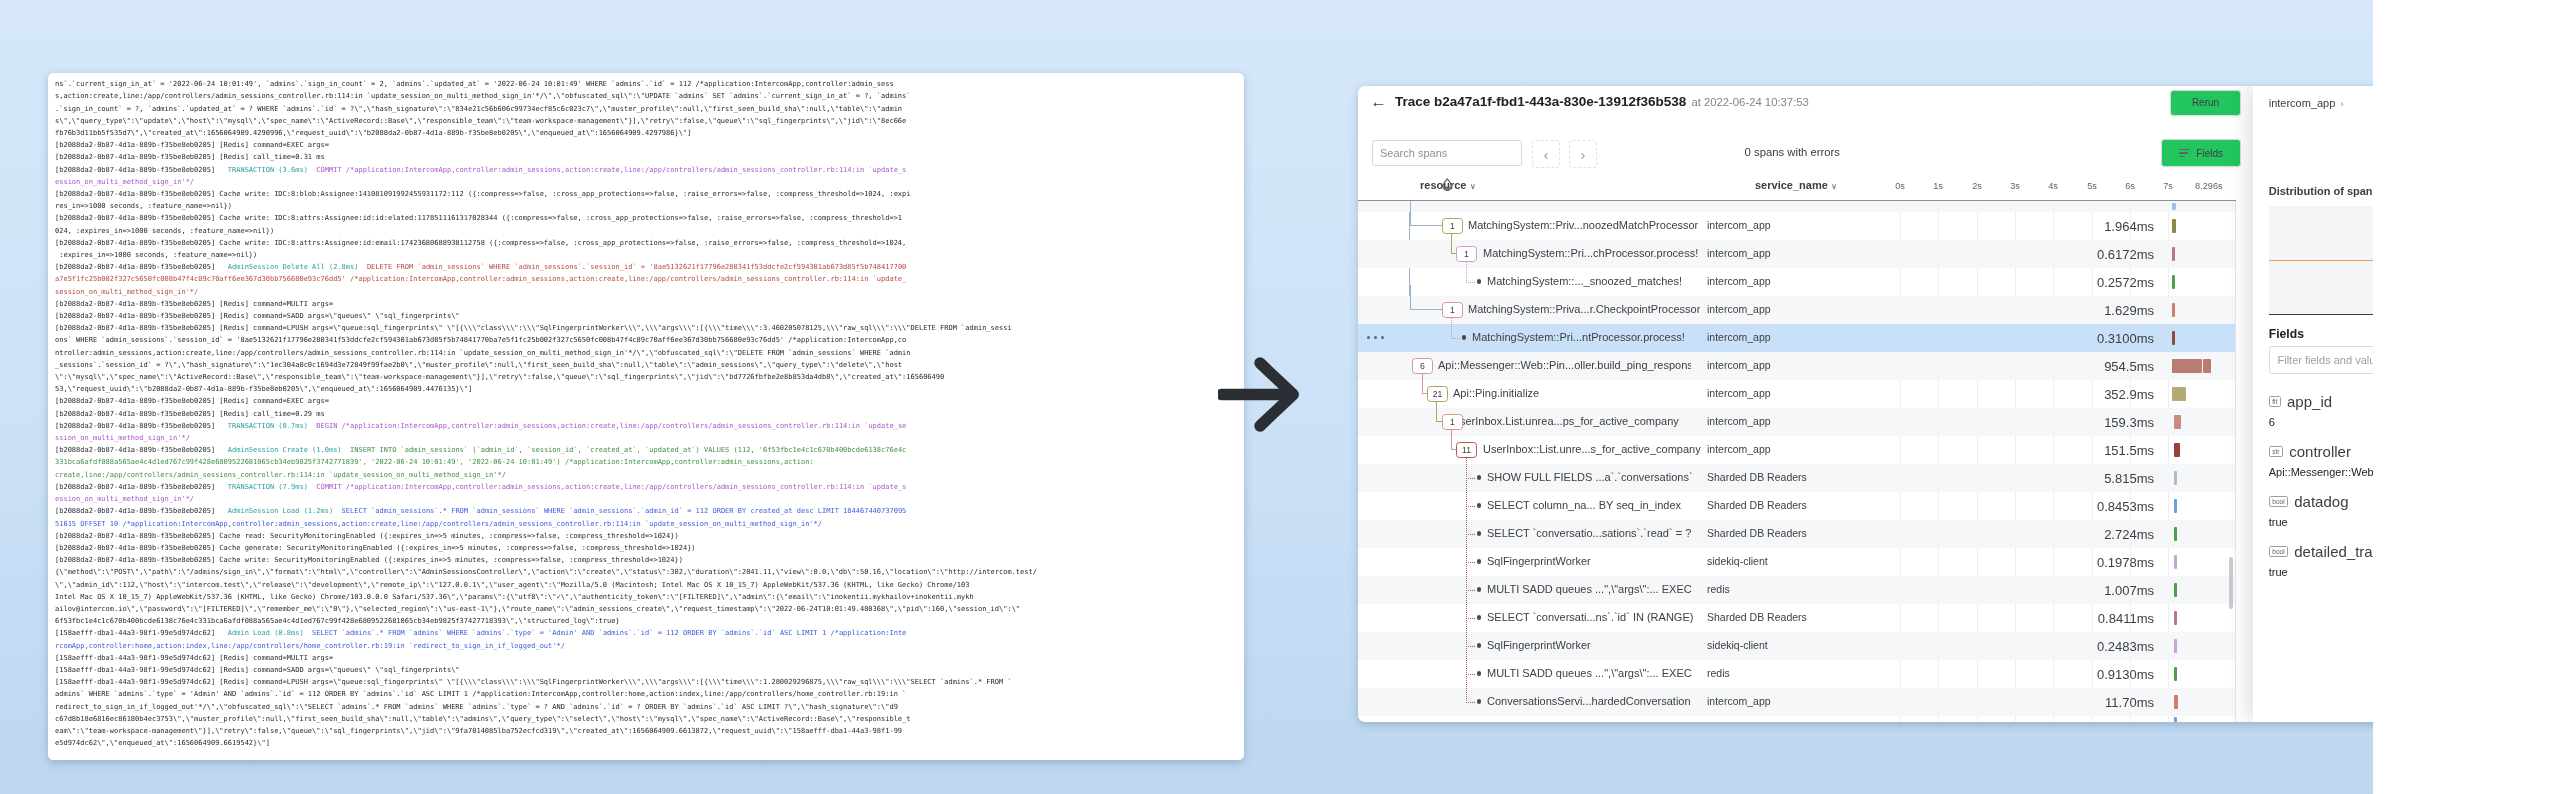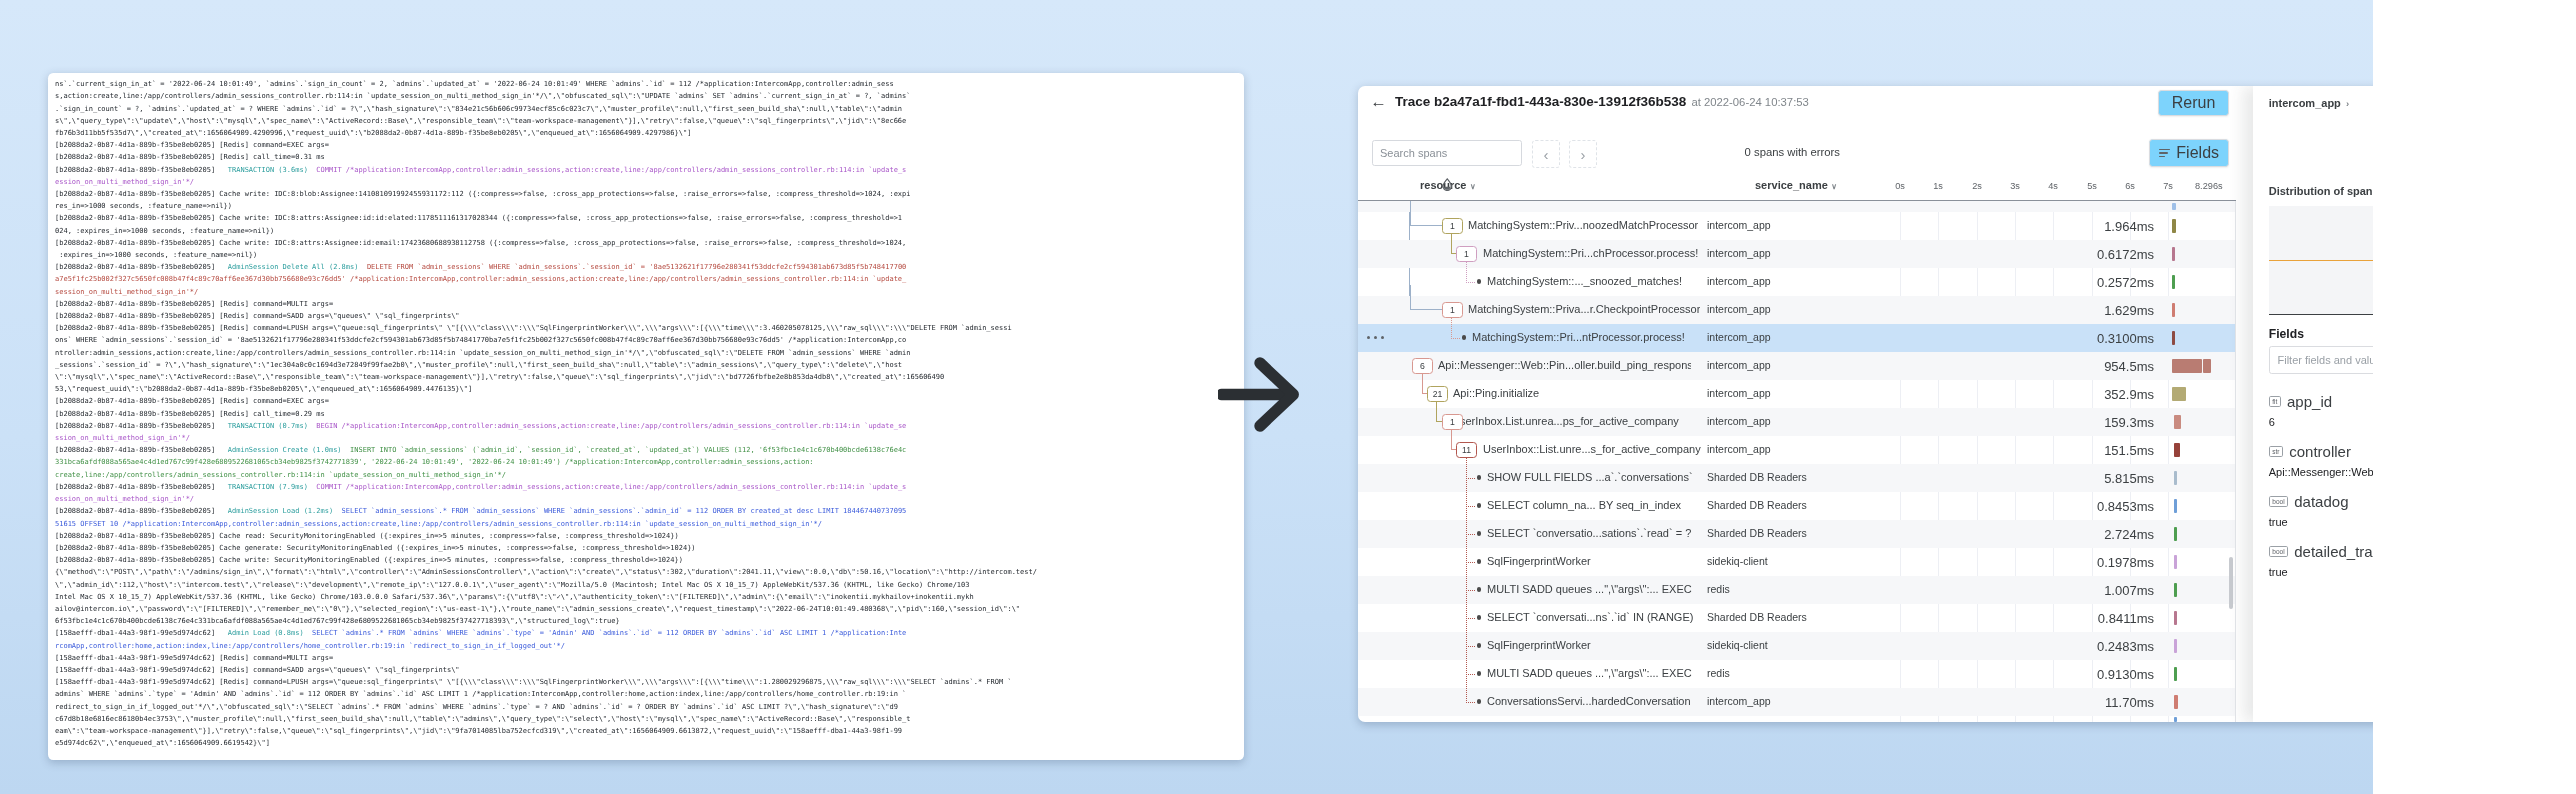--- a/index.html
+++ b/index.html
@@ -20,22 +20,22 @@
   #arrow{position:absolute;left:1218px;top:349px;width:84px;height:91px;}
 
   
   #trace-card{position:absolute;left:1358px;top:86px;width:1185px;height:636px;background:#ffffff;
               border-radius:7px;box-shadow:0 2.6px 8.7px rgba(40,60,90,.25);overflow:hidden;}
   #trace-main{position:absolute;left:0;top:0;width:895px;height:636px;}
   .t-header{position:absolute;left:0;top:0;width:100%;height:49px;}
   .back-ic{position:absolute;left:12.2px;top:6.1px;font-size:16.6px;color:#3c4043;cursor:pointer;}
   .t-title{position:absolute;left:37px;top:7.8px;font-size:13.5px;font-weight:bold;color:#202124;white-space:nowrap;}
   .t-time{font-size:11.3px;font-weight:normal;color:#80868b;margin-left:5.2px;}
-  .btn{display:inline-flex;align-items:center;justify-content:center;background:#7dd3fc;border:0.9px solid #dadce0;
-       border-radius:3.5px;font-size:16px;color:#3c4043;box-shadow:0 0.9px 1.7px rgba(60,64,67,.08);cursor:pointer;}
+  .btn{display:inline-flex;align-items:center;justify-content:center;background:#22c55e;border:0.9px solid #dadce0;
+       border-radius:3.5px;font-size:10px;color:#3c4043;box-shadow:0 0.9px 1.7px rgba(60,64,67,.08);cursor:pointer;margin-left:12px;}
   #rerun-btn{position:absolute;left:800px;top:3.5px;width:71px;height:26px;}
   #search-input{position:absolute;left:14px;top:54px;width:150px;height:26px;border:0.9px solid #d6d9de;border-radius:2.6px;
        font-size:11px;color:#3c4043;padding:0 7px;box-sizing:border-box;font-family:"Liberation Sans",sans-serif;outline:none;}
   #search-input::placeholder{color:#8a9097;}
   .chev-btn{position:absolute;top:54px;width:26px;height:26px;border:0.9px dashed #dfe3e8;border-radius:3.5px;
        display:flex;align-items:center;justify-content:center;color:#9aa0a6;font-size:15px;cursor:pointer;background:#fff;}
   #errors-text{position:absolute;top:60px;right:413px;font-size:11.3px;color:#3c4043;white-space:nowrap;}
   #fields-btn{position:absolute;left:791px;top:53px;width:80px;height:28px;gap:6.1px;}
   .flt-ic{display:inline-block;width:11.3px;}
   .flt-ic i{display:block;height:1.4px;background:#5f6368;margin:2.1px 0;border-radius:0.9px;}
@@ -68,21 +68,21 @@
   .srow .dur{position:absolute;left:691px;top:7px;width:105px;text-align:right;font-size:13px;color:#3c4043;}
   .srow .bar{position:absolute;top:7px;height:14px;border-radius:0.9px;}
   .srow .bar.tex{background-image:repeating-linear-gradient(45deg,rgba(255,255,255,.45) 0 1.3px,rgba(0,0,0,0) 1.3px 2.6px);}
   .row-menu{position:absolute;left:8.7px;top:12.2px;display:flex;gap:3.5px;cursor:pointer;}
   .row-menu i{width:3.5px;height:3.5px;border-radius:50%;background:#5f6368;display:block;}
   #v-scrollbar{position:absolute;left:871px;top:356px;width:4.4px;height:52px;border-radius:2.6px;background:#c7cacf;cursor:pointer;}
 
   
   #side-panel{position:absolute;left:895px;top:0;width:290px;height:636px;background:#fff;
               border-radius:0 7px 7px 0;box-shadow:-8.7px 0 15.7px rgba(60,64,67,.12);}
-  #crumb{position:absolute;left:15.7px;top:10.5px;font-size:11px;color:#3c4043;cursor:pointer;font-weight:bold;}
+  #crumb{position:absolute;left:15.7px;top:10.5px;font-size:11px;color:#3c4043;cursor:pointer;}
   #crumb .c-sep{color:#80868b;margin-left:5.2px;font-size:9.6px;}
   #side-title{position:absolute;left:15.7px;top:28px;width:261px;font-size:15px;font-weight:bold;color:#202124;line-height:20px;}
   #dist-label{position:absolute;left:15.7px;top:99px;font-size:11px;font-weight:bold;color:#3c4043;}
   #help-ic{position:absolute;left:173px;top:98px;width:11.3px;height:11.3px;border:1px solid #9aa0a6;border-radius:50%;
            font-size:7.4px;color:#9aa0a6;display:flex;align-items:center;justify-content:center;}
   #dist-chart{position:absolute;left:15.7px;top:120px;width:259px;height:108px;background:#f4f5f7;
               border-bottom:1.7px solid #3c4043;overflow:hidden;}
   #dist-hline{position:absolute;left:0;right:0;top:50%;height:1.3px;background:#e9a23b;}
   #dist-vline{position:absolute;top:0;bottom:0;left:78.5%;width:1.3px;background:#e9a23b;}
   #dist-marker{position:absolute;left:78.5%;top:50%;width:7.8px;height:7.8px;border:2.2px solid #e9a23b;border-radius:50%;

